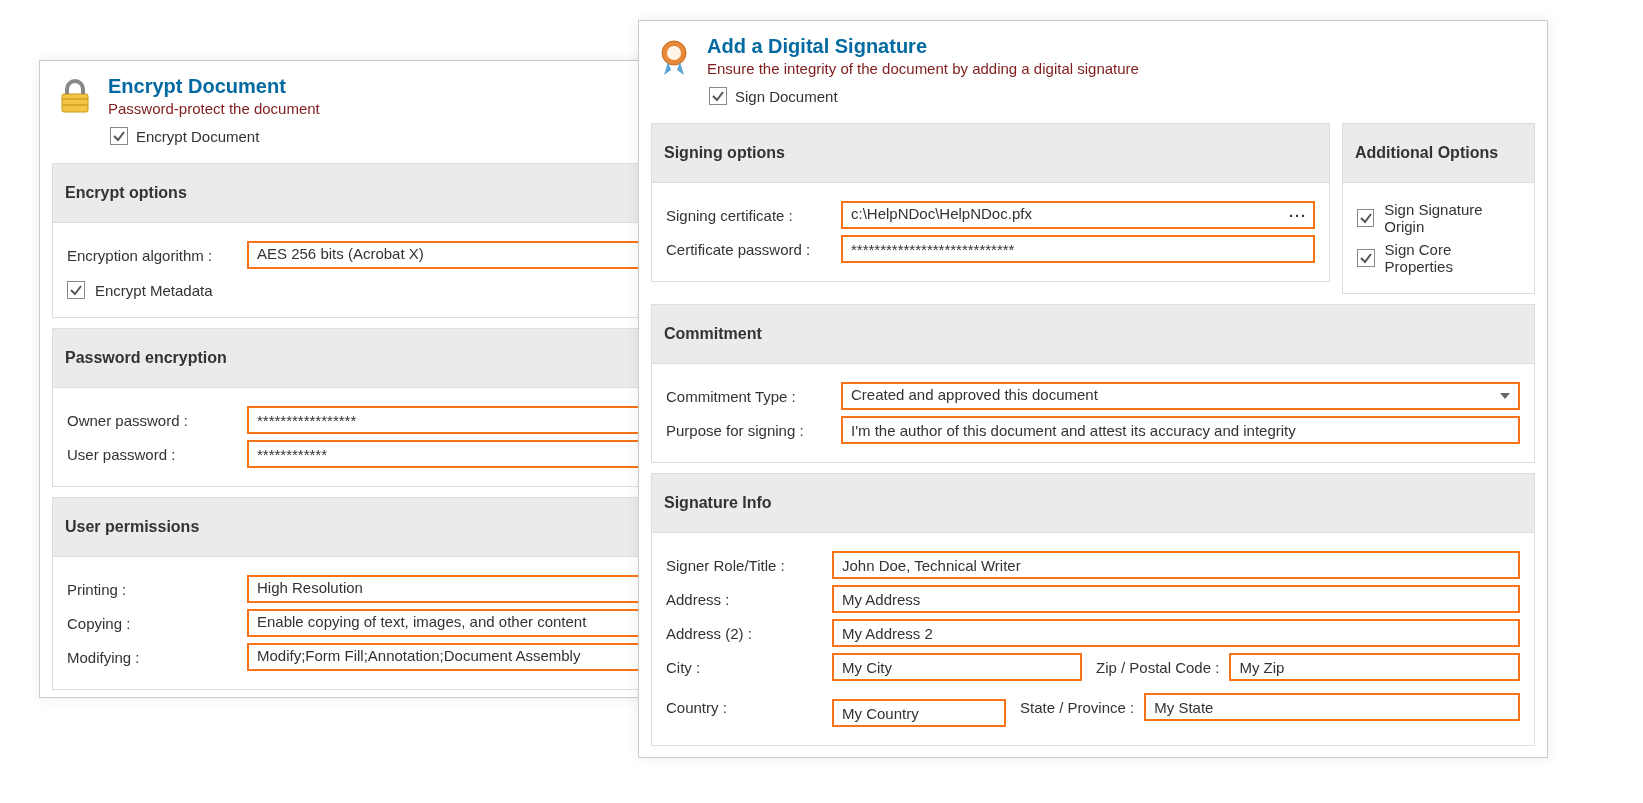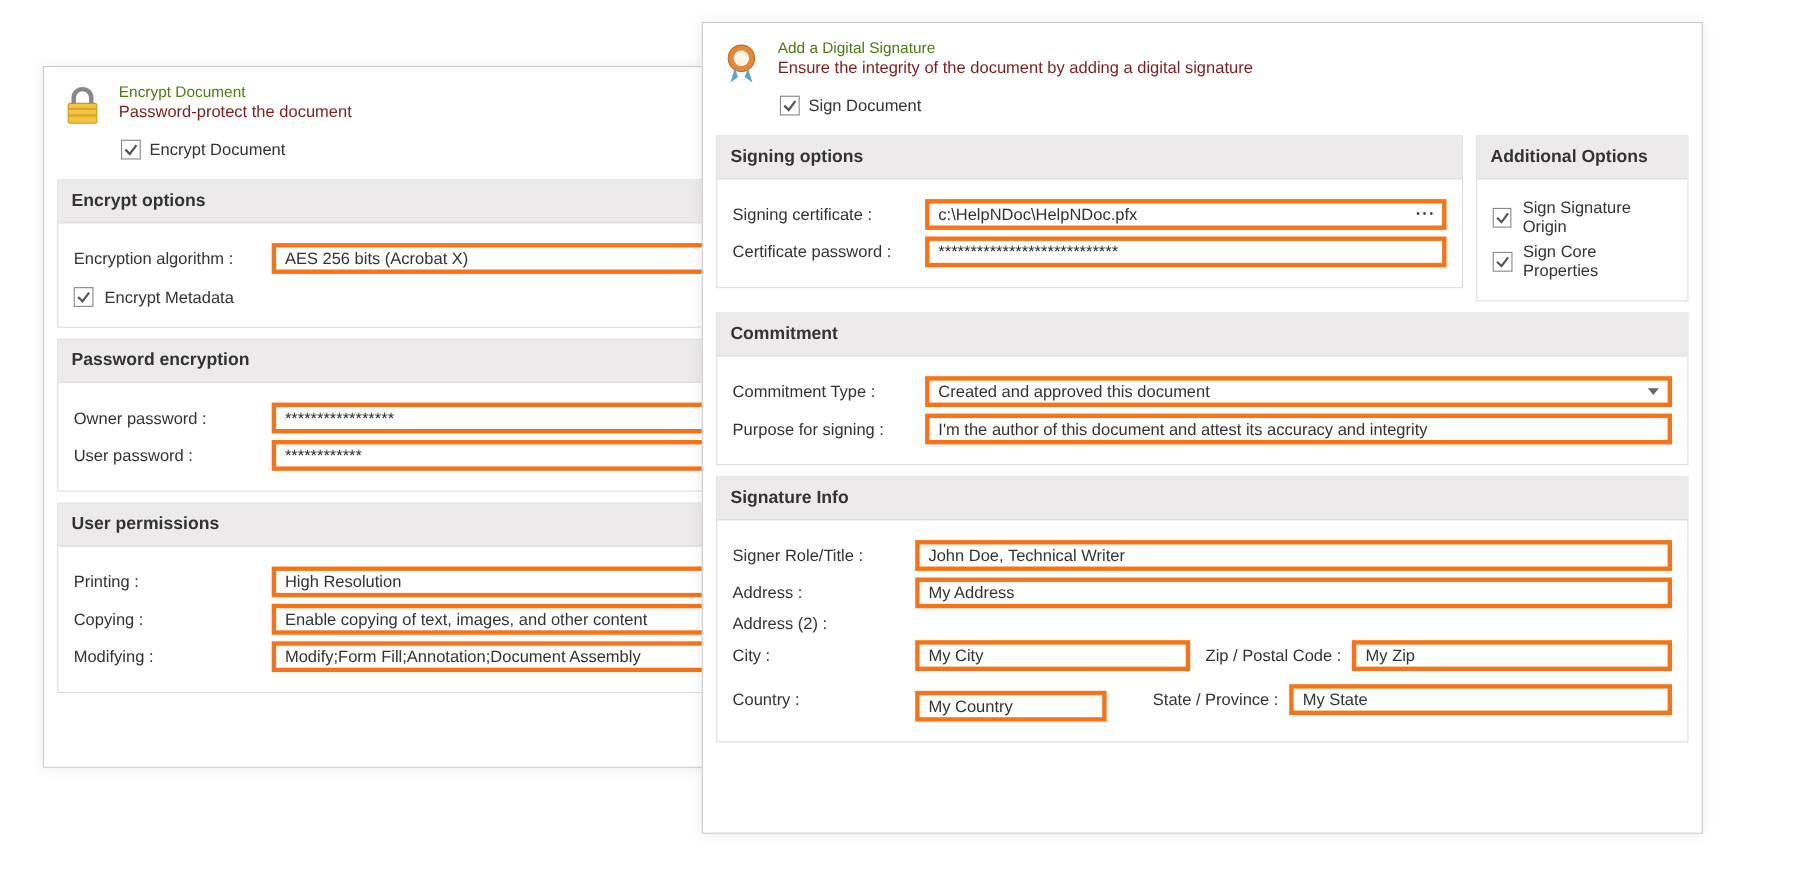--- a/index.html
+++ b/index.html
@@ -41,23 +41,23 @@
   .panel-header .icon-box {
     width: 42px;
     height: 42px;
     flex-shrink: 0;
     display:flex;
     align-items:center;
     justify-content:center;
   }
   .panel-header .titles h2 {
     margin: 0 0 2px 0;
-    font-size: 14px;
-    font-weight: 400;
-    color: #4d7c0f;
+    font-size: 20px;
+    font-weight: 700;
+    color: #0369a1;
   }
   .panel-header .titles .subtitle {
     color: #7f1d1d;
     font-size: 15px;
   }
   .cb-row {
     display:flex;
     align-items:center;
     gap:8px;
     padding: 4px 0 12px 70px;
@@ -73,39 +73,39 @@
     cursor:pointer;
   }
   .checkbox svg { display:block; }
   .section {
     margin: 6px 12px 10px 12px;
     border: 1px solid #ddd;
   }
   .section-head {
     background: #eceaea;
     border-bottom: 1px solid #ddd;
-    padding: 10px 12px;
+    padding: 20px 12px;
     font-weight: 600;
     font-size: 16px;
     color: #333;
   }
   .section-body {
     padding: 12px 14px;
   }
   .row {
     display:flex;
     align-items:center;
     gap: 10px;
     margin: 6px 0;
   }
   .row label.fld {
     color:#333;
   }
   .input {
-    border: 4px solid #f97316;
+    border: 2px solid #f97316;
     background:#fff;
     height: 28px;
     padding: 2px 8px;
     font-size: 15px;
     color:#333;
     font-family:inherit;
   }
   .input.select { position:relative; padding-right:22px; }
   .input.select::after {
     content:"";
@@ -310,36 +310,37 @@
       <div class="row">
         <label class="fld lbl-w3">Signer Role/Title :</label>
         <input class="input flex-grow" value="John Doe, Technical Writer" style="">
       </div>
       <div class="row">
         <label class="fld lbl-w3">Address :</label>
         <input class="input flex-grow" value="My Address" style="">
       </div>
       <div class="row">
         <label class="fld lbl-w3">Address (2) :</label>
+        <input class="input flex-grow" value="My Address 2" style="">
       </div>
       <div class="sig-row">
         <div class="pair" style="flex:0 0 auto;">
           <label class="fld lbl-w3">City :</label>
           <input class="input" style="width: 250px;" value="My City">
         </div>
         <div class="pair flex-grow" style="justify-content:flex-end;">
           <label class="fld">Zip / Postal Code :</label>
           <input class="input flex-grow" style="min-width: 200px;" value="My Zip">
         </div>
       </div>
       <div class="sig-row">
         <div class="pair" style="flex:0 0 auto;">
           <label class="fld lbl-w3">Country :</label>
           <input class="input" style="width: 174px; margin-top: 12px;" value="My Country">
         </div>
-        <div class="pair flex-grow" style="justify-content:flex-end;margin-left:28px;">
+        <div class="pair flex-grow" style="justify-content:flex-end;">
           <label class="fld">State / Province :</label>
           <input class="input flex-grow" style="min-width: 280px;" value="My State">
         </div>
       </div>
     </div>
   </div>
 </div>
 
 </body></html>

